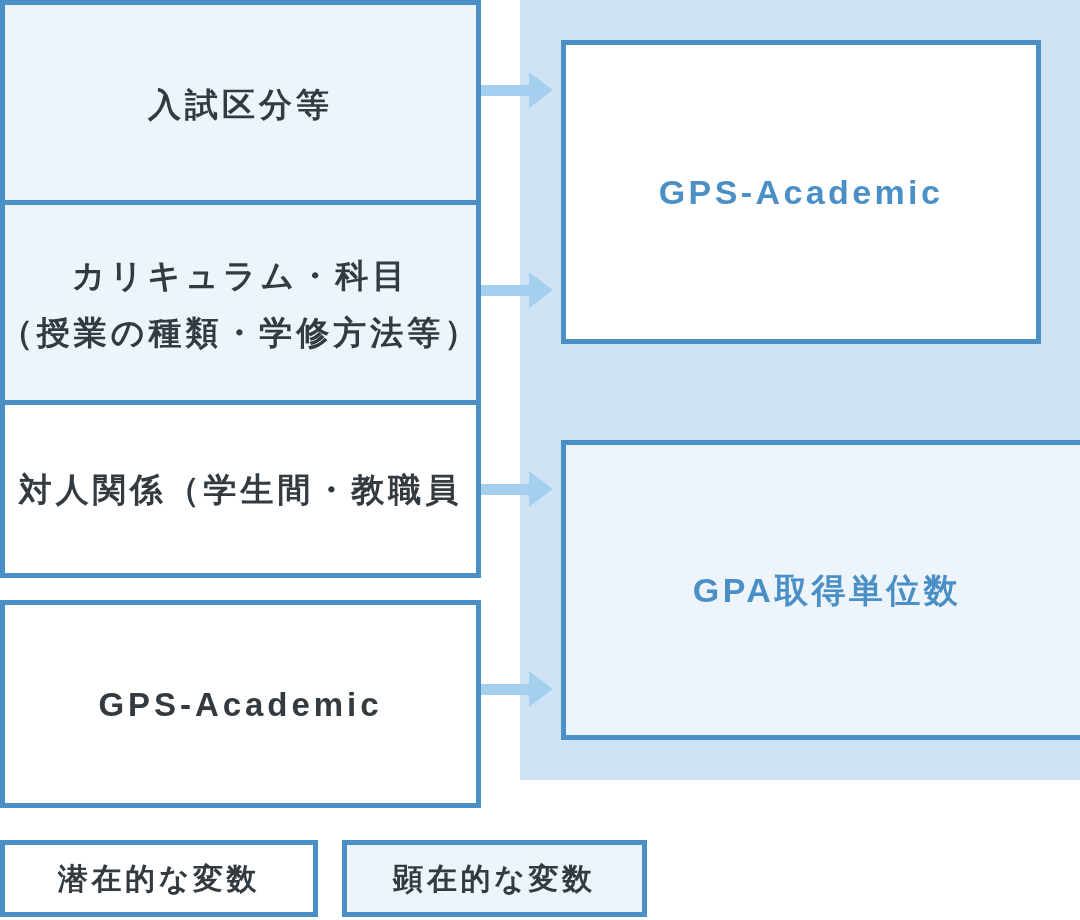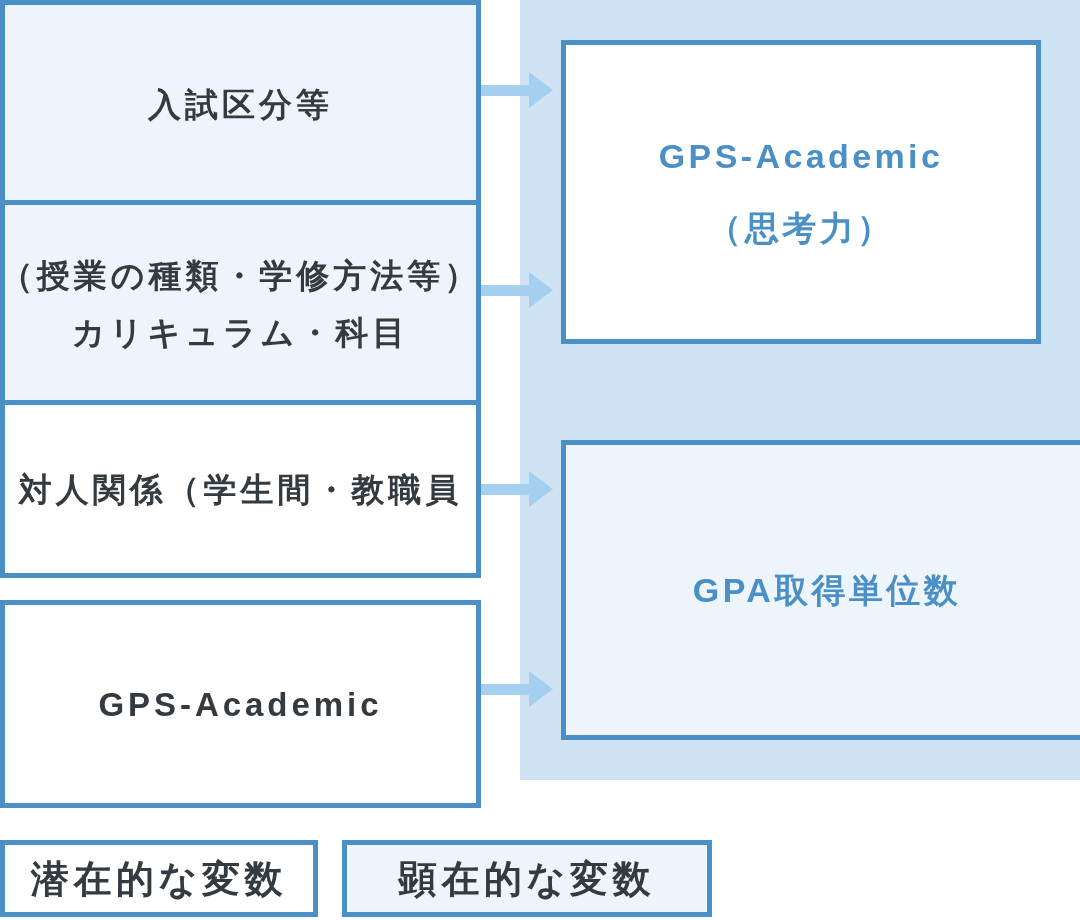--- a/index.html
+++ b/index.html
@@ -57,36 +57,36 @@
     border-top:18px solid transparent;
     border-bottom:18px solid transparent;
     border-left:24px solid #a5cfee;
   }
   .arrow1{top:72px;}
   .arrow2{top:272px;}
   .arrow3{top:471px;}
   .arrow4{top:671px;}
   
   .legend{top:840px;height:77px;}
-  .legend .line{font-size:38px;line-height:34px;}
+  .legend .line{font-size:30px;line-height:34px;}
   .legend1{left:0;width:318px;}
-  .legend2{left:342px;width:370px;}
+  .legend2{left:342px;width:305px;}
 </style>
 </head>
 <body>
 
 <div class="abs panel"></div>
 
 <div class="abs node lbox lbox1 fill-light">
   <span class="line">入試区分等</span>
 </div>
 
 <div class="abs node lbox lbox2 fill-light">
+  <span class="line">カリキュラム・科目</span>
   <span class="line">（授業の種類・学修方法等）</span>
-  <span class="line">カリキュラム・科目</span>
 </div>
 
 <div class="abs node lbox lbox3 fill-white">
   <span class="line">対人関係（学生間・教職員</span>
 </div>
 
 <div class="abs node lbox lbox4 fill-white">
   <span class="line">GPS-Academic</span>
 </div>
 
@@ -102,21 +102,20 @@
   <div class="shaft"></div>
   <div class="head"></div>
 </div>
 <div class="abs arrow arrow4">
   <div class="shaft"></div>
   <div class="head"></div>
 </div>
 
 <div class="abs node rboxA fill-white blue-text">
   <span class="line">GPS-Academic</span>
-  <span class="line">（思考力）</span>
 </div>
 
 <div class="abs node rboxB fill-light blue-text">
   <span class="line">GPA取得単位数</span>
 </div>
 
 <div class="abs node legend legend1 fill-white">
   <span class="line">潜在的な変数</span>
 </div>
 <div class="abs node legend legend2 fill-light">

